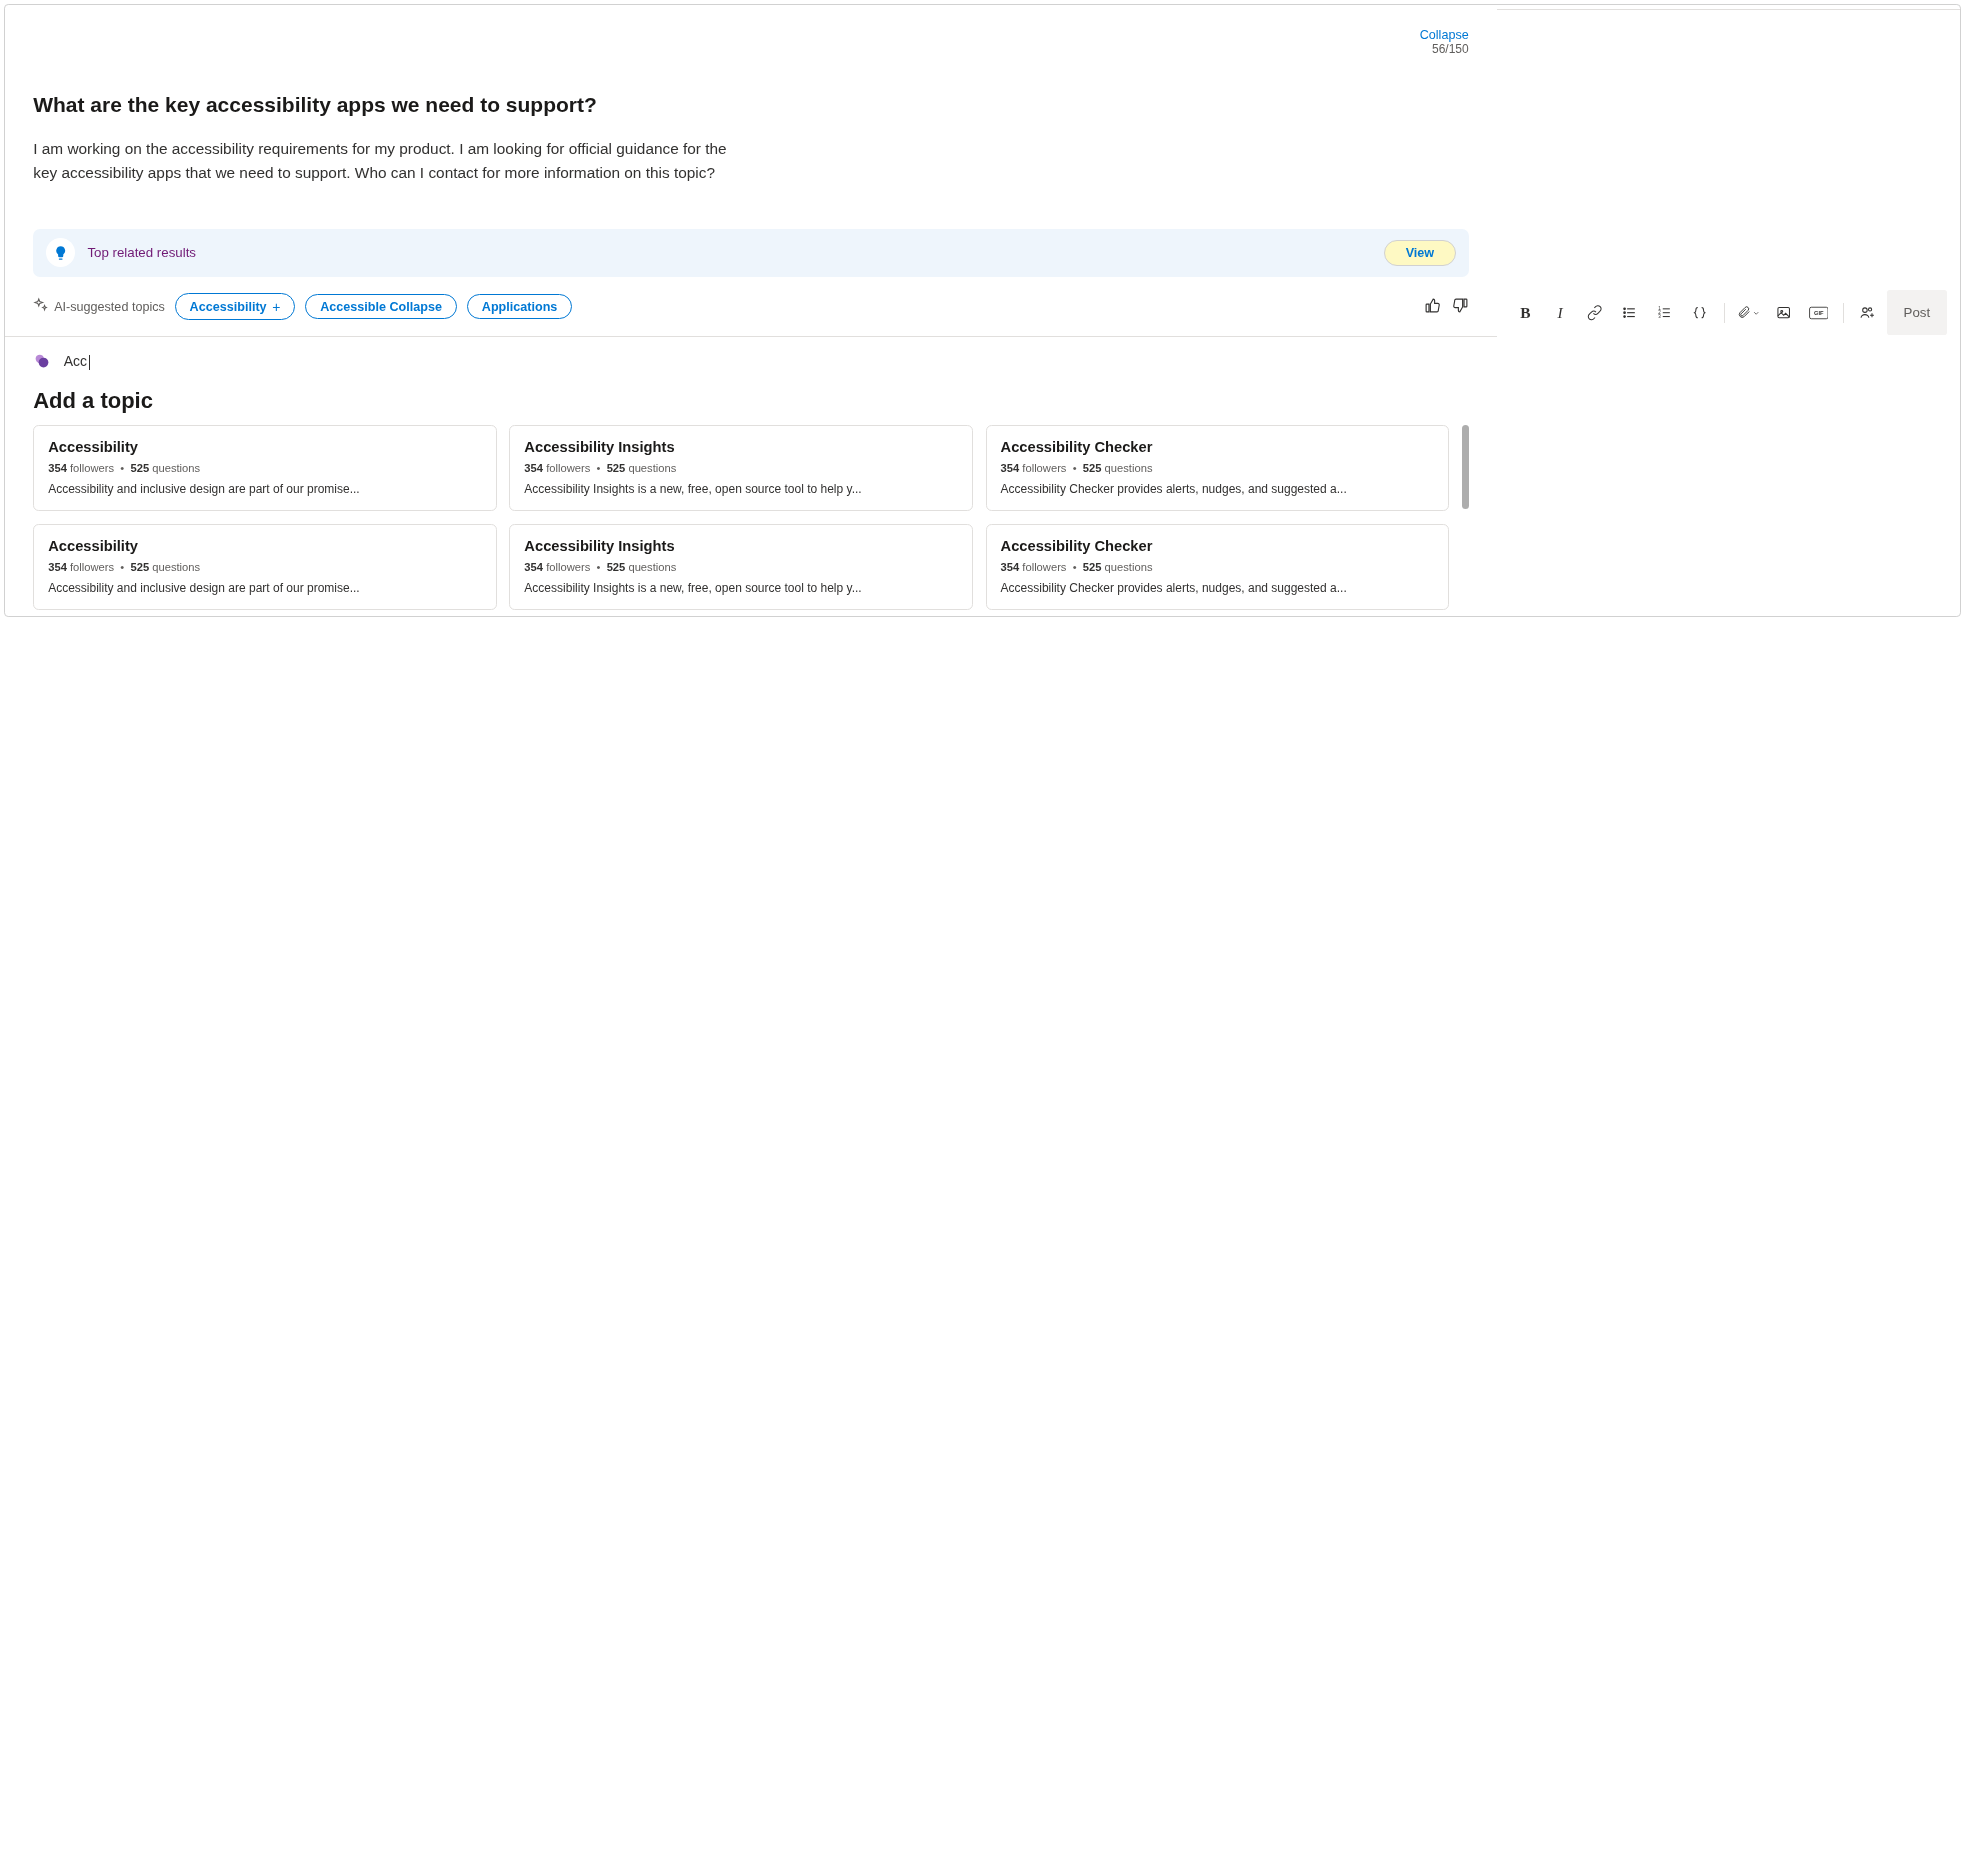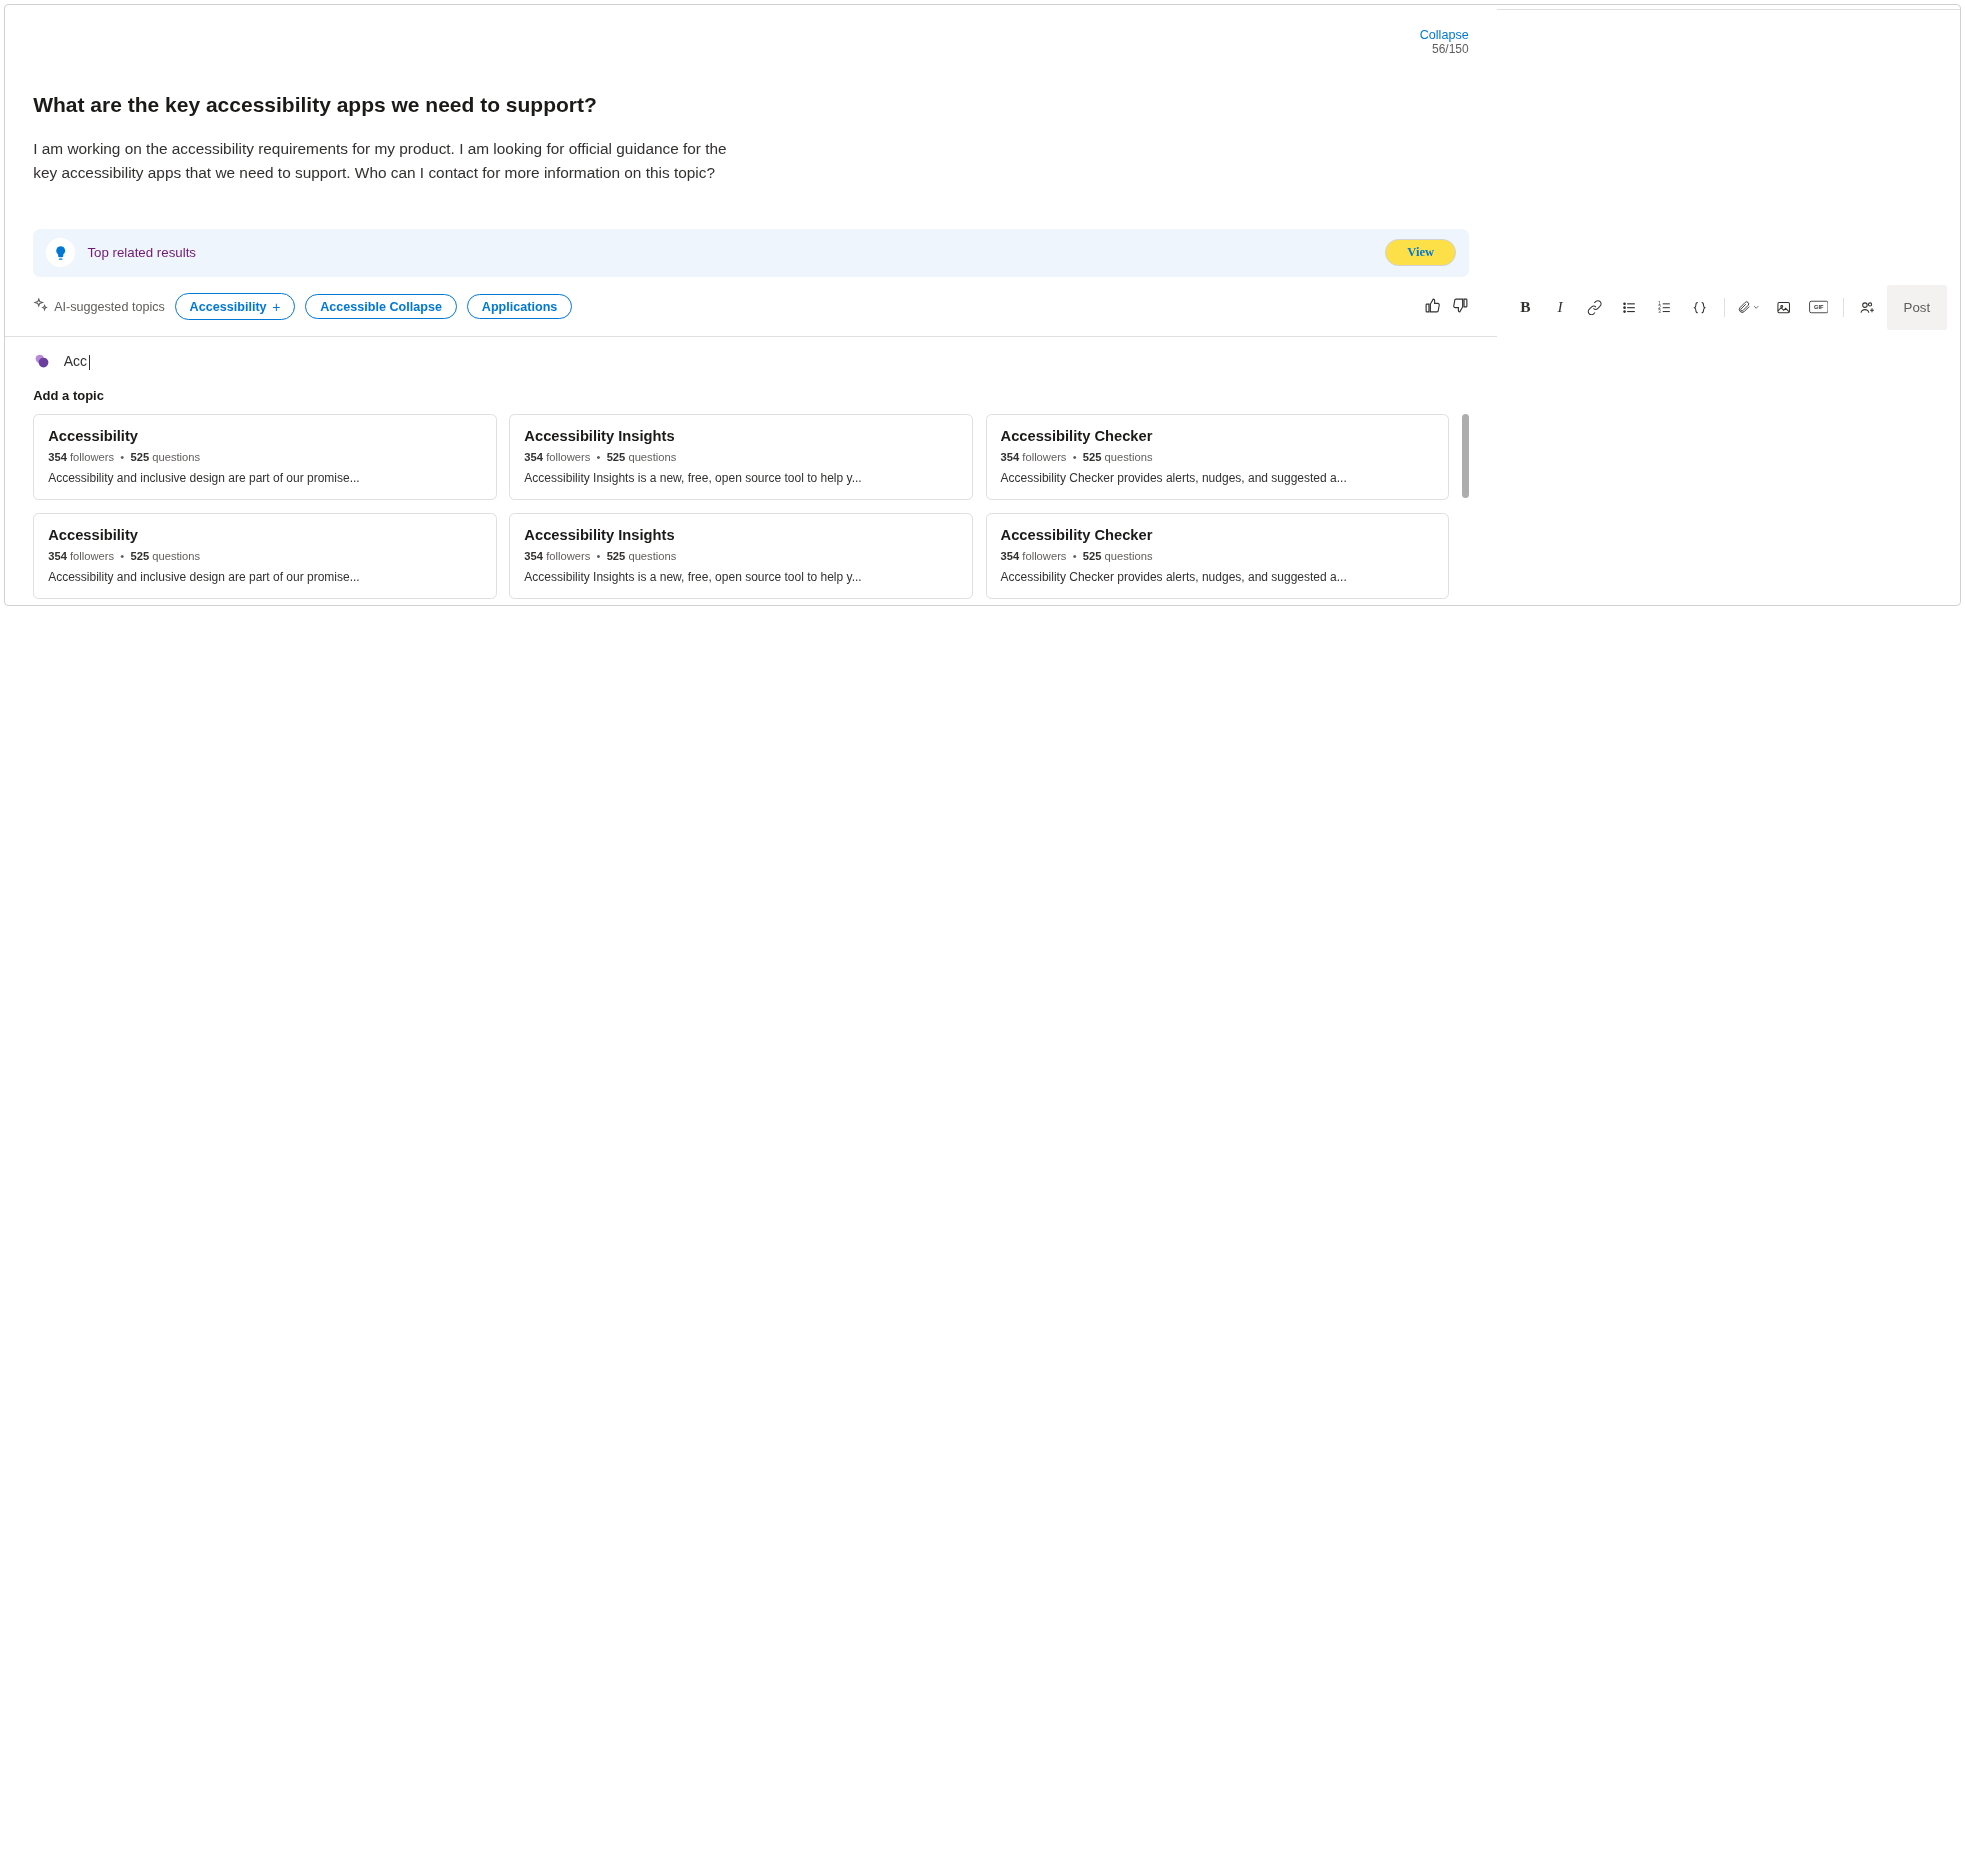--- a/index.html
+++ b/index.html
@@ -78,29 +78,28 @@
       display: flex;
       align-items: center;
       justify-content: center;
     }
     .bulb-circle svg { display: block; }
     .related-label {
       font-size: 13.3px;
       color: #701a75;
     }
     .view-btn {
-      background: #fde047;
+      background: #fef9c3;
       border: 0.7px solid #d1d1d1;
       border-radius: 698px;
       padding: 5px 21px;
       font-size: 12.6px;
       font-weight: 600;
       color: #0078d4;
       cursor: pointer;
-      font-family: Liberation Serif, serif;
     }
     .suggest-row {
       display: flex;
       align-items: center;
       justify-content: space-between;
       padding-bottom: 15.4px;
     }
     .suggest-left {
       display: flex;
       align-items: center;
@@ -154,21 +153,21 @@
     .topic-input-text::after {
       content: "";
       position: absolute;
       right: -2.8px;
       top: 1.4px;
       width: 0.7px;
       height: 15.4px;
       background: #323130;
     }
     .add-topic-heading {
-      font-size: 13px;
+      font-size: 22px;
       font-weight: 700;
       margin-bottom: 11.2px;
     }
     .cards-scroll-wrap {
       position: relative;
       display: flex;
     }
     .cards-area {
       flex: 1;
       display: grid;

